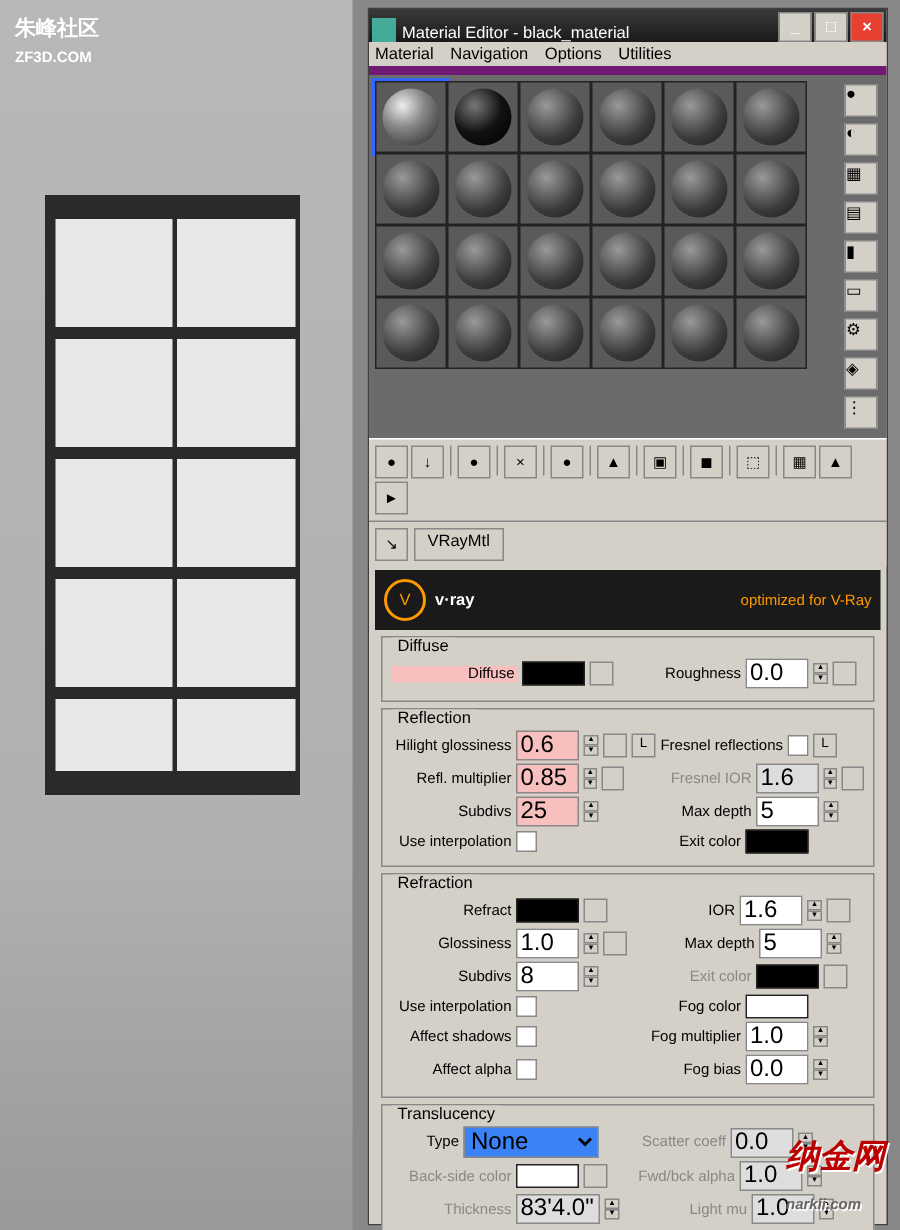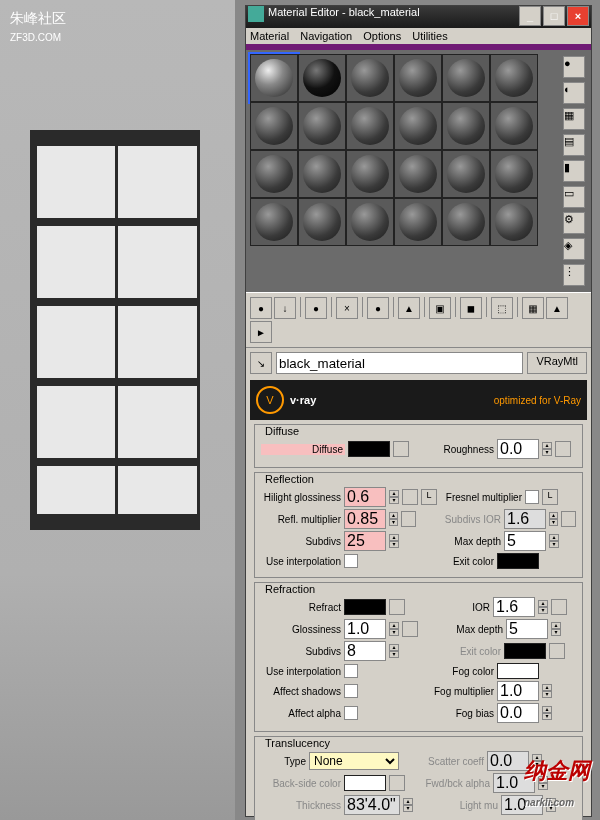--- a/index.html
+++ b/index.html
@@ -1,21 +1,21 @@
 <!DOCTYPE html>
 <html><head>
 <meta charset="utf-8">
 <style>
 body{margin:0;font-family:Tahoma,sans-serif;font-size:11px;background:#888;width:600px;height:820px;overflow:hidden;position:relative}
 .viewport{position:absolute;left:0;top:0;width:235px;height:820px;background:linear-gradient(#b8b8b8 0%,#b0b0b0 70%,#999 100%)}
 .shelf{position:absolute;left:30px;top:130px;width:170px;height:400px;background:#2a2a2a}
 .shelf-cell{position:absolute;width:46%;height:18%;background:#e8e8e8}
-.watermark-tl{position:absolute;top:10px;left:10px;color:#fff;font-weight:normal;font-size:14px}
+.watermark-tl{position:absolute;top:10px;left:10px;color:#fff;font-weight:bold;font-size:14px}
 .editor{position:absolute;right:8px;top:5px;width:345px;height:810px;background:#d4d0c8;border:1px solid #404040}
-.titlebar{background:linear-gradient(#3a3a3a,#1a1a1a);height:22px;display:flex;align-items:flex-start;color:#fff;padding:0 2px}
+.titlebar{background:linear-gradient(#3a3a3a,#1a1a1a);height:22px;display:flex;align-items:flex-end;color:#fff;padding:0 2px}
 .titlebar .ico{width:16px;height:16px;background:#4a9;margin-right:4px}
 .winbtn{width:20px;height:18px;background:#d4d0c8;border:1px solid #888;margin-left:2px;display:flex;align-items:center;justify-content:center;font-weight:bold}
 .winbtn.close{background:#e84030;color:#fff}
 .menubar{background:#d4d0c8;padding:2px 4px;border-bottom:6px solid #701a75}
 .menubar span{margin-right:8px;cursor:default}
 .slots-area{background:#6b6b6b;padding:4px;display:flex}
 .slots{display:grid;grid-template-columns:repeat(6,46px);grid-template-rows:repeat(4,46px);gap:2px}
 .slot{width:46px;height:46px;background:#5a5a5a;position:relative;border:1px solid #222}
 .slot.sel{outline:2px solid #36f}
 .sphere{position:absolute;inset:4px;border-radius:50%;background:radial-gradient(circle at 35% 30%,#999,#3a3a3a 60%,#1a1a1a)}
@@ -40,21 +40,21 @@
 .row .lbl2{text-align:right;flex:0 0 82px}
 .swatch{width:40px;height:14px;border:1px solid #222;background:#000}
 .swatch.white{background:#fff}
 .num{width:36px;border:1px solid #888;background:#fff;padding:0 2px;font-size:16px}
 .num.hl{background:#f8bfbf}
 .spin{width:10px;height:14px;display:flex;flex-direction:column}
 .spin div{flex:1;border:1px solid #888;background:#d4d0c8;font-size:6px;line-height:5px;text-align:center}
 .sqbtn{width:14px;height:14px;border:1px solid #888;background:#d4d0c8}
 .cb{width:12px;height:12px;border:1px solid #888;background:#fff}
 .hl-lbl{background:#f8bfbf;padding:0 2px}
-select{border:1px solid #888;background:#fef9c3;font-size:12px}
+select{border:1px solid #888;background:#3b82f6;font-size:16px}
 .watermark-nk{position:absolute;bottom:8px;right:10px;font-weight:bold;color:#b00;font-size:22px;font-style:italic;text-shadow:1px 1px 0 #fff}
 </style>
 </head>
 <body>
 
 <div class="viewport">
   <div class="shelf">
     <div class="shelf-cell" style="left:4%;top:4%"></div>
       <div class="shelf-cell" style="left:52%;top:4%"></div>
     <div class="shelf-cell" style="left:4%;top:24%"></div>
@@ -192,21 +192,20 @@
     <div class="tsep"></div>
     <div class="tbtn">⬚</div>
     <div class="tsep"></div>
     <div class="tbtn">▦</div>
     <div class="tbtn">▲</div>
     <div class="tbtn">►</div>
   </div>
 
   <div class="namerow">
     <div class="tbtn">↘</div>
-    <input value="black_material" style="">
     <div class="typebtn">VRayMtl</div>
   </div>
 
   <div class="vrayhdr">
     <div class="logo">V</div>
     <div style="font-weight:bold">v·ray</div>
     <div style="margin-left:auto;text-align:right">
       <div class="t2">optimized for V-Ray</div>
     </div>
   </div>
@@ -231,33 +230,33 @@
     <div class="ptitle">Reflection</div>
     <div class="row">
       <span class="lbl">Hilight glossiness</span>
       <input class="num hl" value="0.6" style="">
         <div class="spin">
           <div>▴</div>
           <div>▾</div>
         </div>
       <div class="sqbtn"></div>
       <div class="sqbtn" style="font-size:9px;text-align:center">L</div>
-      <span class="lbl2">Fresnel multiplier</span>
+      <span class="lbl2">Fresnel reflections</span>
       <div class="cb"></div>
       <div class="sqbtn" style="font-size:9px;text-align:center">L</div>
     </div>
     <div class="row">
       <span class="lbl">Refl. multiplier</span>
       <input class="num hl" value="0.85" style="">
         <div class="spin">
           <div>▴</div>
           <div>▾</div>
         </div>
       <div class="sqbtn"></div>
-      <span class="lbl2" style="color:#888">Subdivs IOR</span>
+      <span class="lbl2" style="color:#888">Fresnel IOR</span>
       <input class="num" style="background: rgb(221, 221, 221);" value="1.6">
         <div class="spin">
           <div>▴</div>
           <div>▾</div>
         </div>
       <div class="sqbtn"></div>
     </div>
     <div class="row">
       <span class="lbl">Subdivs</span>
       <input class="num hl" value="25" style="">

